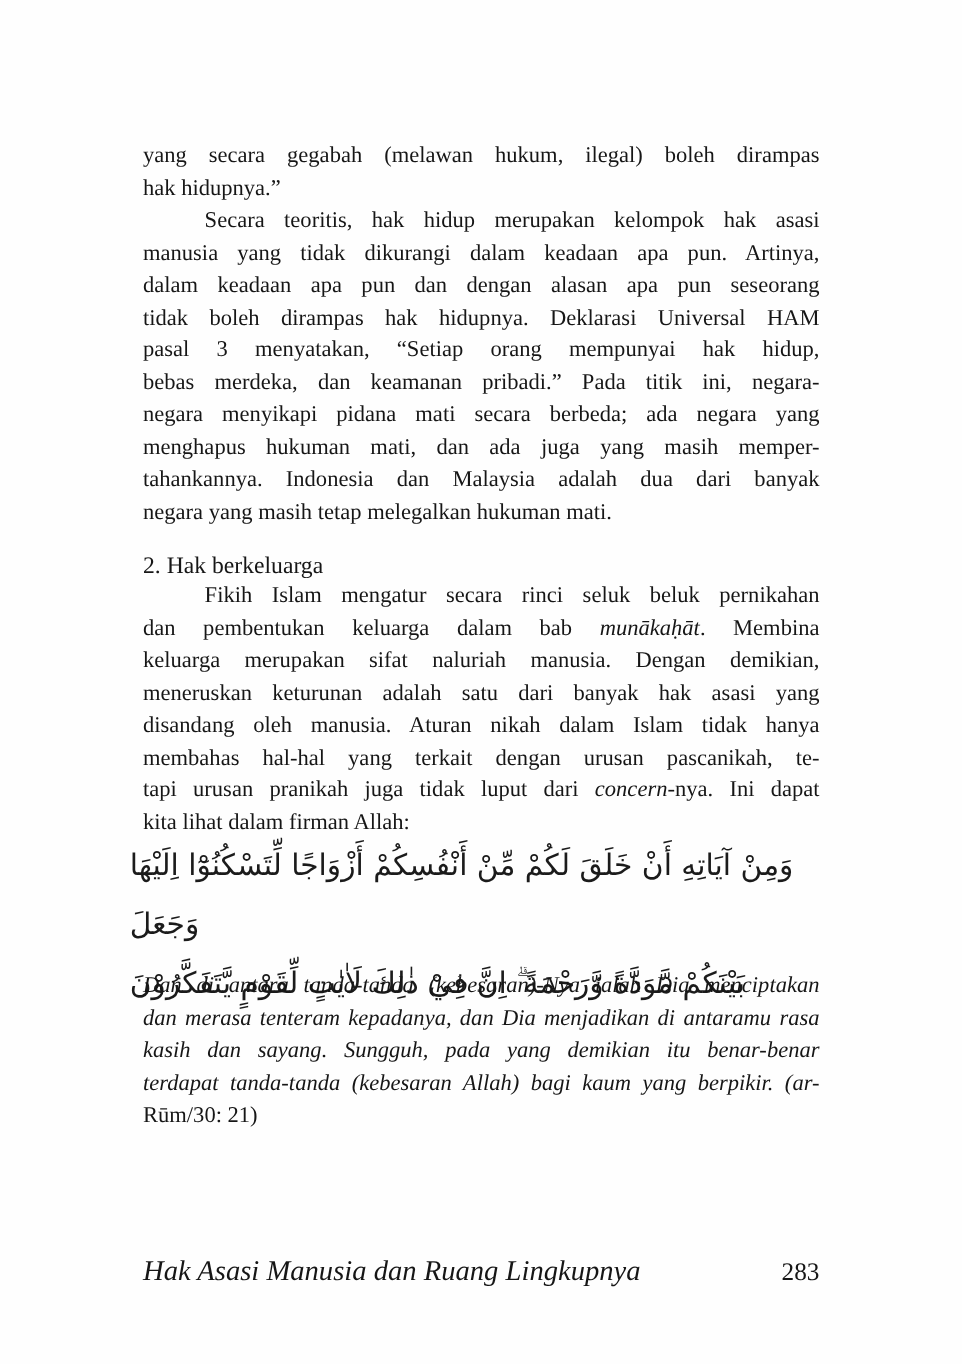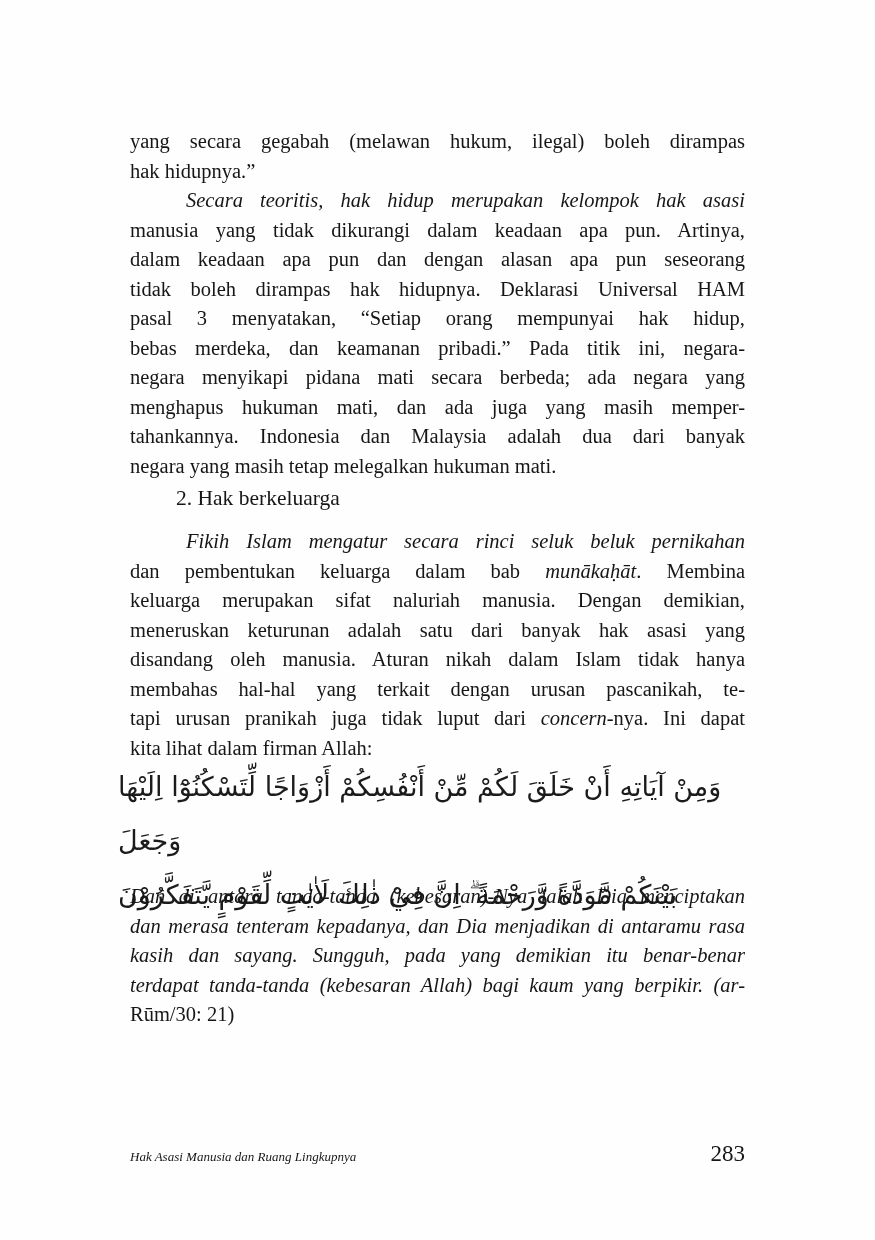--- a/index.html
+++ b/index.html
@@ -32,21 +32,20 @@
   .line {
     text-align: justify;
     text-align-last: justify;
     white-space: normal;
   }
   .line.final {
     text-align-last: left;
   }
   .indent {
     text-indent: 56px;
-    font-style: italic;
   }
   .it {
     font-style: italic;
   }
   .heading {
     font-size: 21.5px;
     line-height: 30px;
   }
   .quran {
     position: absolute;
@@ -72,21 +71,21 @@
     position: absolute;
     left: 130px;
     width: 615px;
     top: 1141px;
     display: flex;
     justify-content: space-between;
     align-items: baseline;
   }
   .footer-title {
     font-style: italic;
-    font-size: 13px;
+    font-size: 26px;
     font-family: Liberation Serif, serif;
   }
   .page-number {
     font-size: 23px;
     margin-left: 11px;
   }
 </style>
 </head>
 <body>
 
@@ -100,21 +99,21 @@
     <div class="line">dalam keadaan apa pun dan dengan alasan apa pun seseorang</div>
     <div class="line">tidak boleh dirampas hak hidupnya. Deklarasi Universal HAM</div>
     <div class="line">pasal 3 menyatakan, “Setiap orang mempunyai hak hidup,</div>
     <div class="line">bebas merdeka, dan keamanan pribadi.” Pada titik ini, negara-</div>
     <div class="line">negara menyikapi pidana mati secara berbeda; ada negara yang</div>
     <div class="line">menghapus hukuman mati, dan ada juga yang masih memper-</div>
     <div class="line">tahankannya. Indonesia dan Malaysia adalah dua dari banyak</div>
     <div class="line final">negara yang masih tetap melegalkan hukuman mati.</div>
   </div>
 
-  <div class="block heading" style="top:483px;margin-left:46px;">2. Hak berkeluarga</div>
+  <div class="block heading" style="top:499px;">2. Hak berkeluarga</div>
 
   <div class="block bodytext" style="top:527px;">
     <div class="line indent">Fikih Islam mengatur secara rinci seluk beluk pernikahan</div>
     <div class="line"><span>dan pembentukan keluarga dalam bab </span><span class="it">munākaḥāt</span><span>. Membina</span></div>
     <div class="line">keluarga merupakan sifat naluriah manusia. Dengan demikian,</div>
     <div class="line">meneruskan keturunan adalah satu dari banyak hak asasi yang</div>
     <div class="line">disandang oleh manusia. Aturan nikah dalam Islam tidak hanya</div>
     <div class="line">membahas hal-hal yang terkait dengan urusan pascanikah, te-</div>
     <div class="line"><span>tapi urusan pranikah juga tidak luput dari </span><span class="it">concern</span><span>-nya. Ini dapat</span></div>
     <div class="line final">kita lihat dalam firman Allah:</div>

